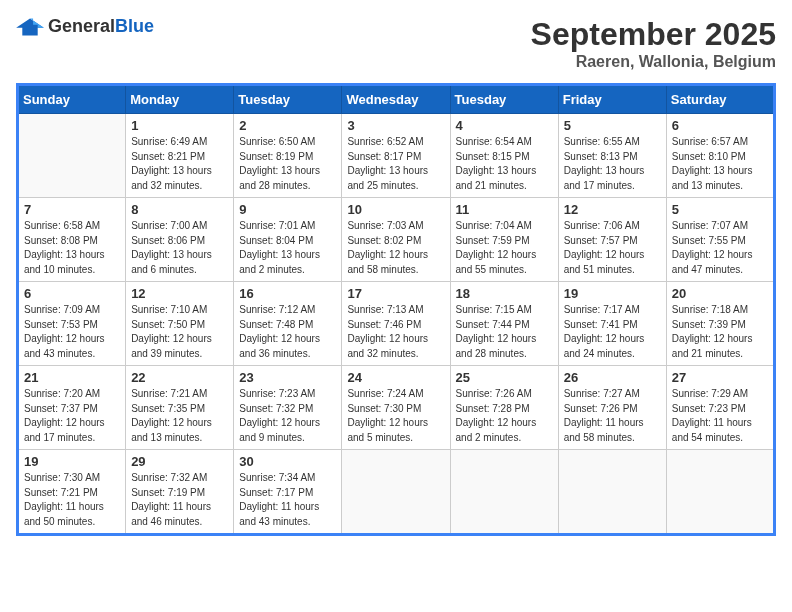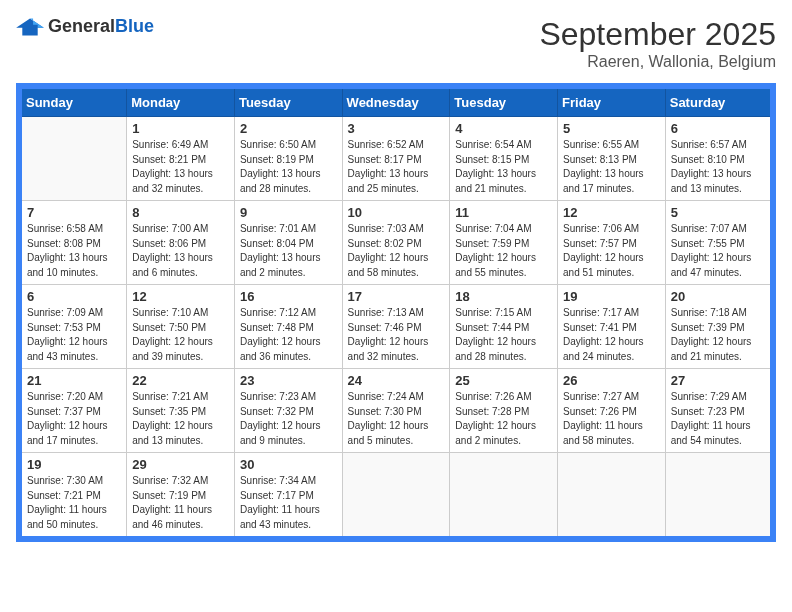--- a/index.html
+++ b/index.html
@@ -33,31 +33,32 @@
     }
     .logo-icon {
       width: 28px;
       height: 20px;
     }
     .title-area {
       text-align: right;
     }
     .month-title {
       font-size: 32px;
-      font-weight: normal;
+      font-weight: bold;
       color: #333;
     }
     .location-title {
       font-size: 16px;
       color: #555;
+      font-weight: bold;
     }
     .calendar {
       width: 100%;
       border-collapse: collapse;
-      border: 6px solid #3b82f6;
+      border: 3px solid #3b82f6;
     }
     .calendar th {
       background: #1565c0;
       color: #fff;
       padding: 6px 4px;
       text-align: left;
       font-size: 13px;
       border: 1px solid #1254a0;
     }
     .calendar td {

